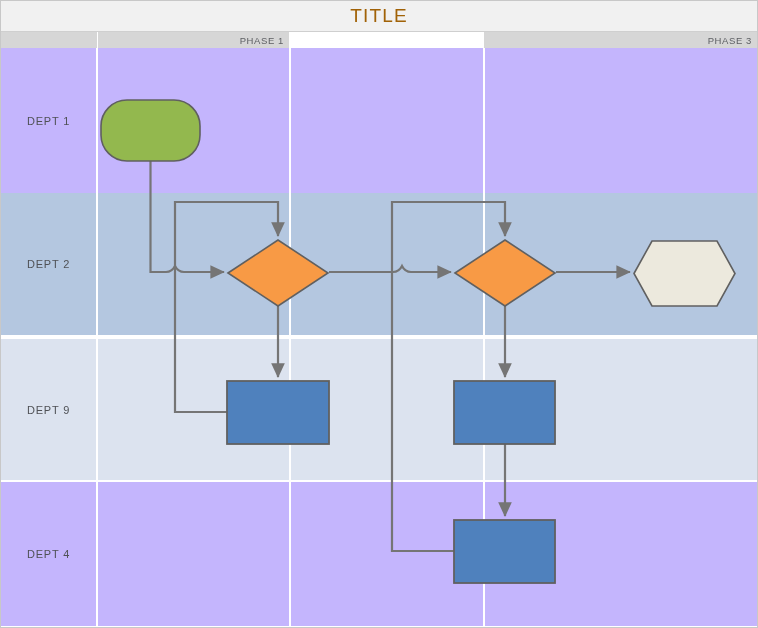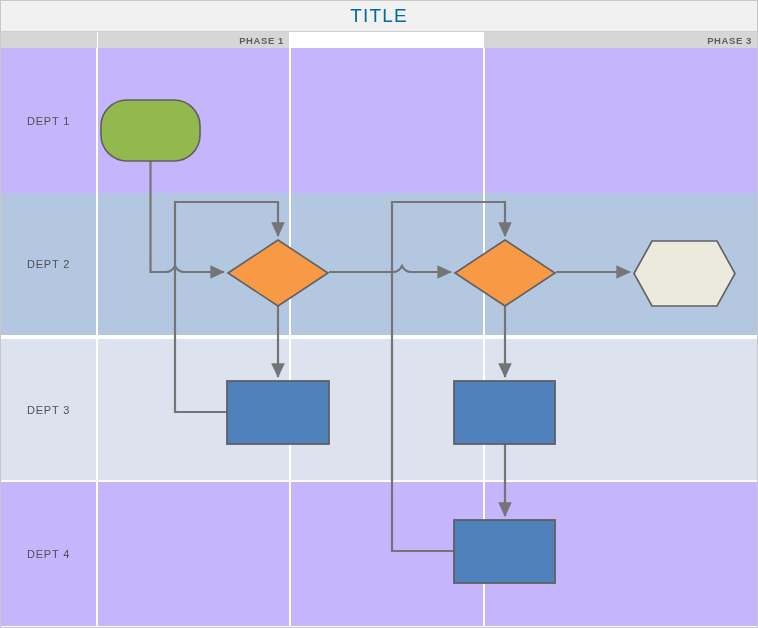--- a/index.html
+++ b/index.html
@@ -34,42 +34,41 @@
     width:756px; height:31px;
     background:#f1f1f1;
     border-bottom:1px solid #cfcfcf;
     box-sizing:border-box;
     display:flex;
     align-items:center;
     justify-content:center;
   }
   #title-text{
     font-size:19px;
-    color:#0369a1;
+    color:#a16207;
     letter-spacing:1.2px;
     font-weight:400;
   }
 
   
   #phase-row{
     position:absolute;
     left:1px; top:32px;
     width:756px; height:16px;
     box-sizing:border-box;
   }
   .phase-cell{
     position:absolute;
     top:0; height:16px;
     background:#d6d6d6;
     box-sizing:border-box;
     border-right:1px solid #ffffff;
     display:flex;
     align-items:center;
     justify-content:flex-end;
-    font-weight:bold;
   }
   .phase-cell.corner{ background:#d6d6d6; }
   .phase-label{
     font-size:9.5px;
     color:#5c5e62;
     letter-spacing:0.6px;
     padding-right:5px;
     white-space:nowrap;
   }
 
@@ -167,21 +166,21 @@
       </div>
       <div class="lane-body">
         <div class="col-div" style="left:191px;"></div>
         <div class="col-div" style="left:385px;"></div>
       </div>
     </div>
     <div class="lane-sep" style="top:289px;"></div>
 
     <div class="lane" style="top:291px;height:141px;background:#dce3ef;">
       <div class="lane-header">
-        <span class="lane-label">DEPT 3</span>
+        <span class="lane-label">DEPT 9</span>
       </div>
       <div class="lane-body">
         <div class="col-div" style="left:191px;"></div>
         <div class="col-div" style="left:385px;"></div>
       </div>
     </div>
     <div class="lane-sep" style="top:432px;"></div>
 
     <div class="lane" style="top:434px;height:144px;background:#c4b5fd;">
       <div class="lane-header">

